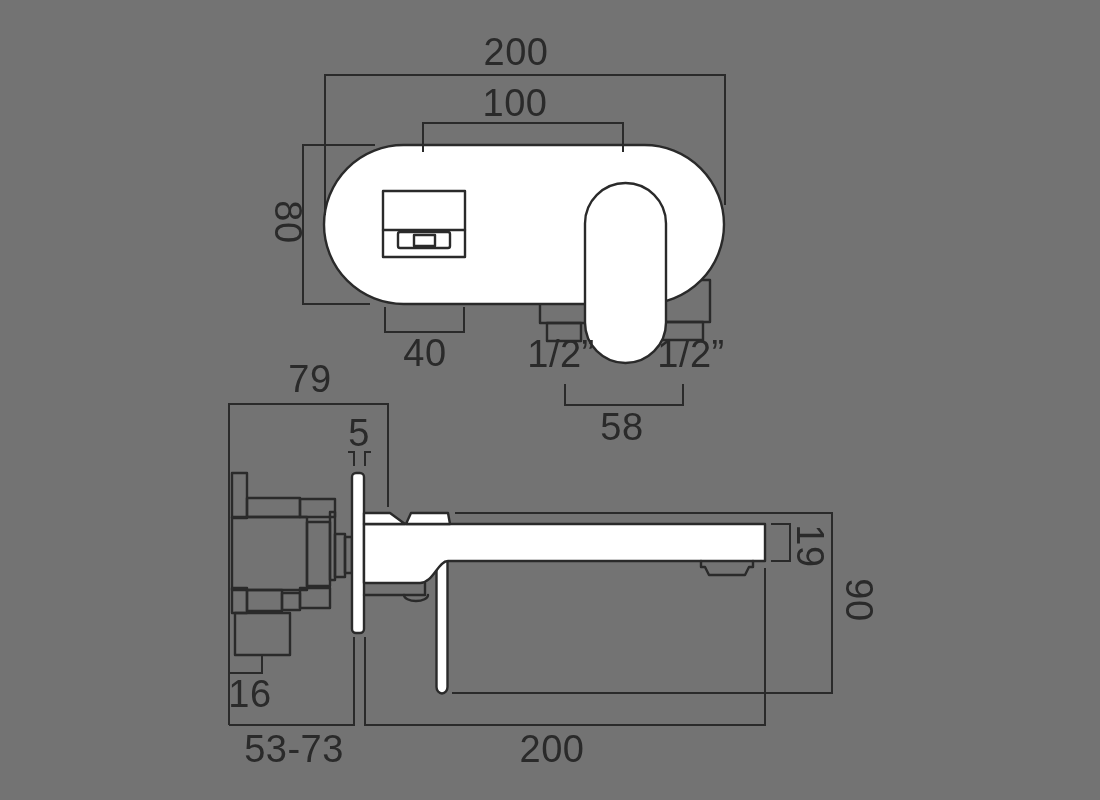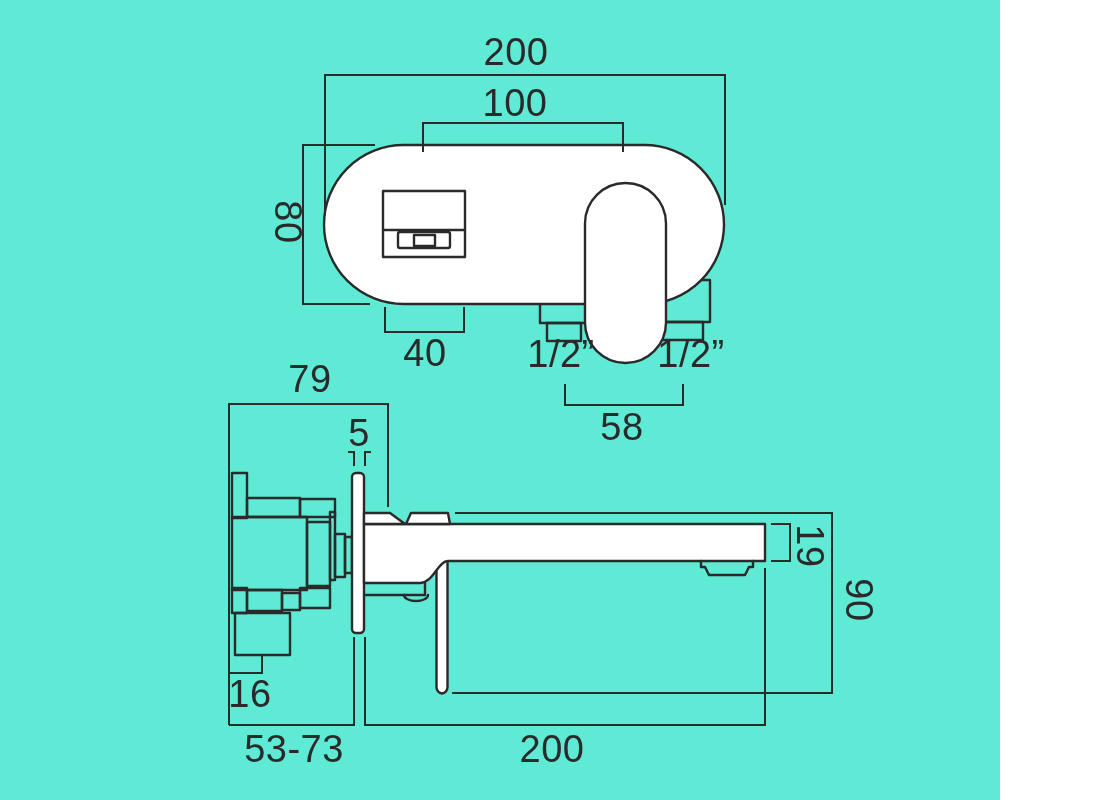--- a/index.html
+++ b/index.html
@@ -6,23 +6,23 @@
     margin: 0;
     padding: 0;
     background: #ffffff;
     width: 1100px;
     height: 800px;
     overflow: hidden;
     font-family: "Liberation Sans", sans-serif;
   }
   .stage {
     position: relative;
-    width: 1000px;
+    width: 1100px;
     height: 800px;
-    background: #5eead4;
+    background: #737373;
   }
   svg { display: block; }
   .obj {
     fill: none;
     stroke: #2a2a2a;
     stroke-width: 2.4;
     stroke-linejoin: round;
     stroke-linecap: round;
   }
   .objfill {

